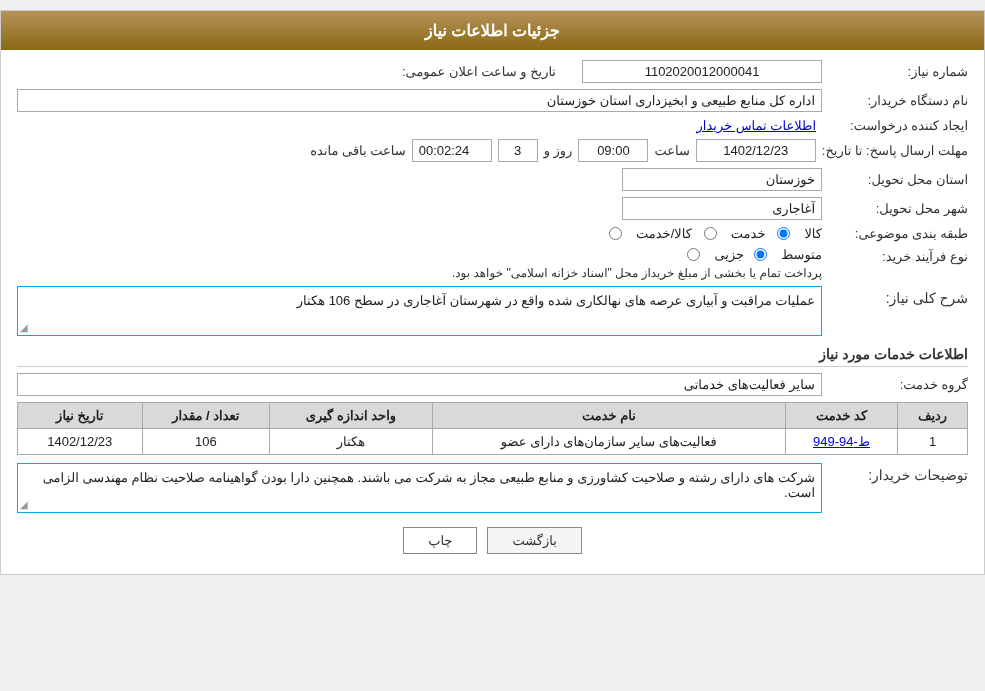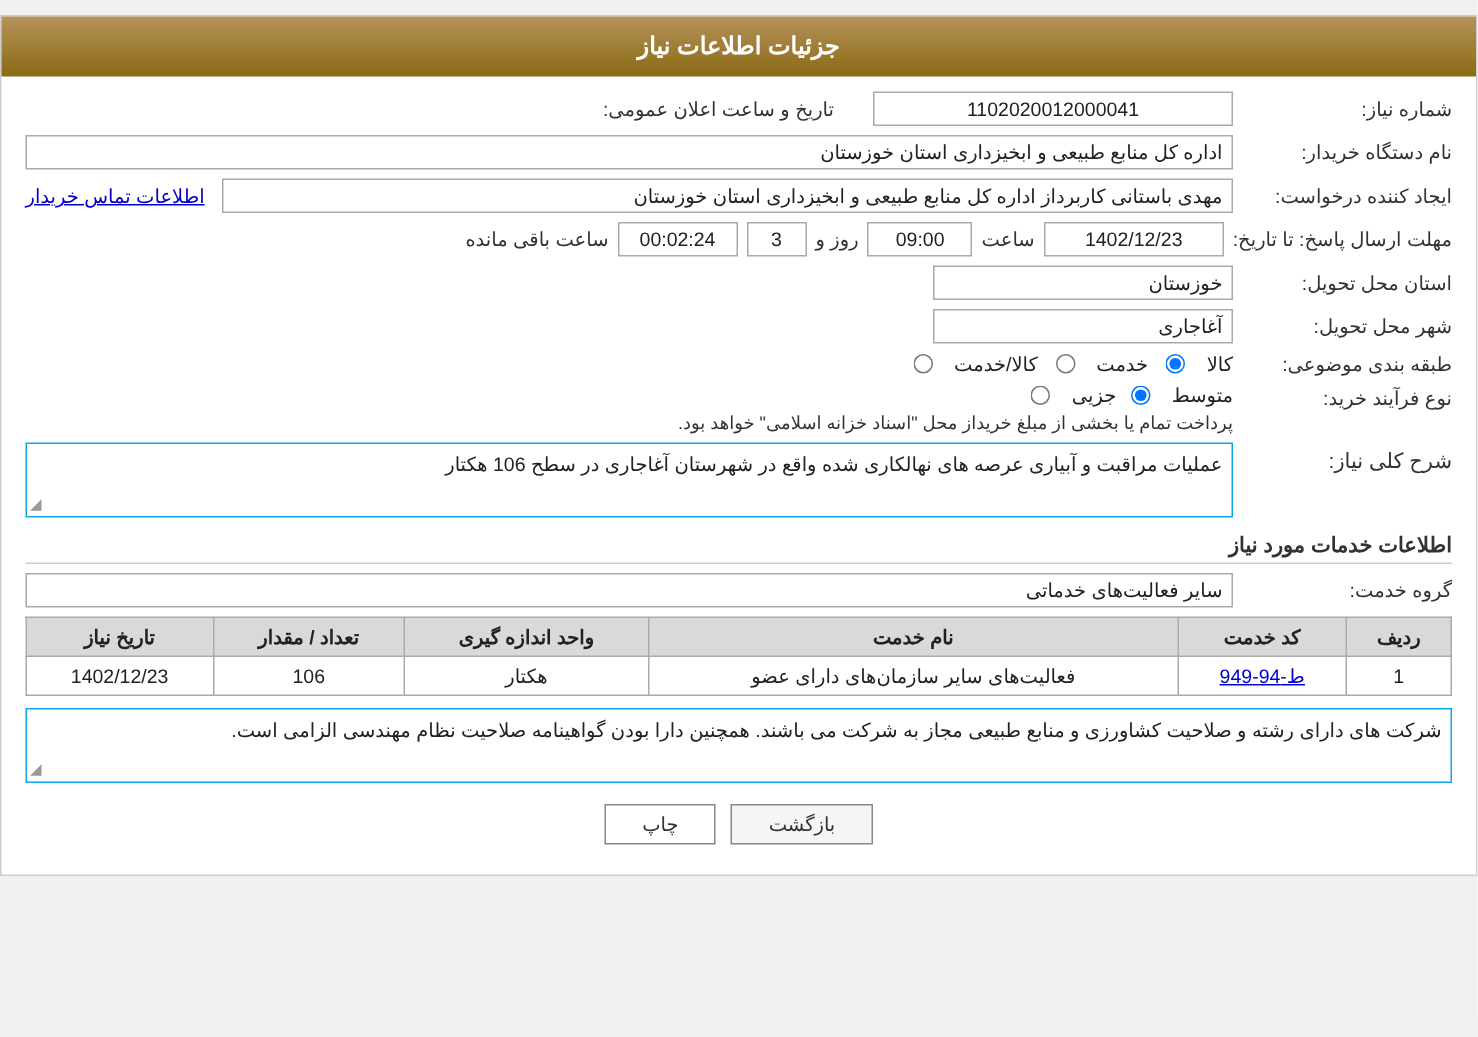--- a/index.html
+++ b/index.html
@@ -237,32 +237,31 @@
       <span class="inline-label" style="margin-right:20px;">تاریخ و ساعت اعلان عمومی:</span>
     </div>
 
     <div class="form-row">
       <span class="label">نام دستگاه خریدار:</span>
       <div class="field-box field-wide text-right">اداره کل منابع طبیعی و ابخیزداری استان خوزستان</div>
     </div>
 
     <div class="form-row">
       <span class="label">ایجاد کننده درخواست:</span>
-      <div class="field-box" style="flex:1;text-align:right;">مهدی باستانی کاربرداز اداره کل منابع طبیعی و ابخیزداری استان خوزستان</div>
       <span class="link-blue" style="white-space:nowrap; margin-right:6px;">اطلاعات تماس خریدار</span>
     </div>
 
     <div class="deadline-row">
       <span class="label">مهلت ارسال پاسخ: تا تاریخ:</span>
       <div class="field-box field-small text-center">1402/12/23</div>
       <span class="inline-label">ساعت</span>
       <div class="field-box" style="width:70px;text-align:center;">09:00</div>
       <span class="inline-label">روز و</span>
       <div class="field-box" style="width:40px;text-align:center;">3</div>
-      <div class="field-box" style="width:80px;text-align:center;">00:02:24</div>
+      <div class="field-box" style="width:80px;text-align:left;">00:02:24</div>
       <span class="inline-label">ساعت باقی مانده</span>
     </div>
 
     <div class="form-row">
       <span class="label">استان محل تحویل:</span>
       <div class="field-box" style="width:200px;text-right;">خوزستان</div>
     </div>
 
     <div class="form-row">
       <span class="label">شهر محل تحویل:</span>
@@ -336,20 +335,21 @@
           <td class="link-blue">ط-94-949</td>
           <td>فعالیت‌های سایر سازمان‌های دارای عضو</td>
           <td>هکتار</td>
           <td>106</td>
           <td>1402/12/23</td>
         </tr>
       </tbody>
     </table>
 
     <div class="desc-row">
+      <span class="label bold" style="font-size:14px;">توضیحات خریدار:</span>
       <div class="desc-box watermark-area">
         <div class="desc-box-inner">شرکت های دارای رشته و صلاحیت کشاورزی و منابع طبیعی مجاز به شرکت می باشند. همچنین دارا بودن گواهینامه صلاحیت نظام مهندسی الزامی است.</div>
         <span class="resize-icon">◢</span>
       </div>
     </div>
 
     <div class="buttons-row">
       <button class="btn btn-back">بازگشت</button>
       <button class="btn btn-print">چاپ</button>
     </div>

